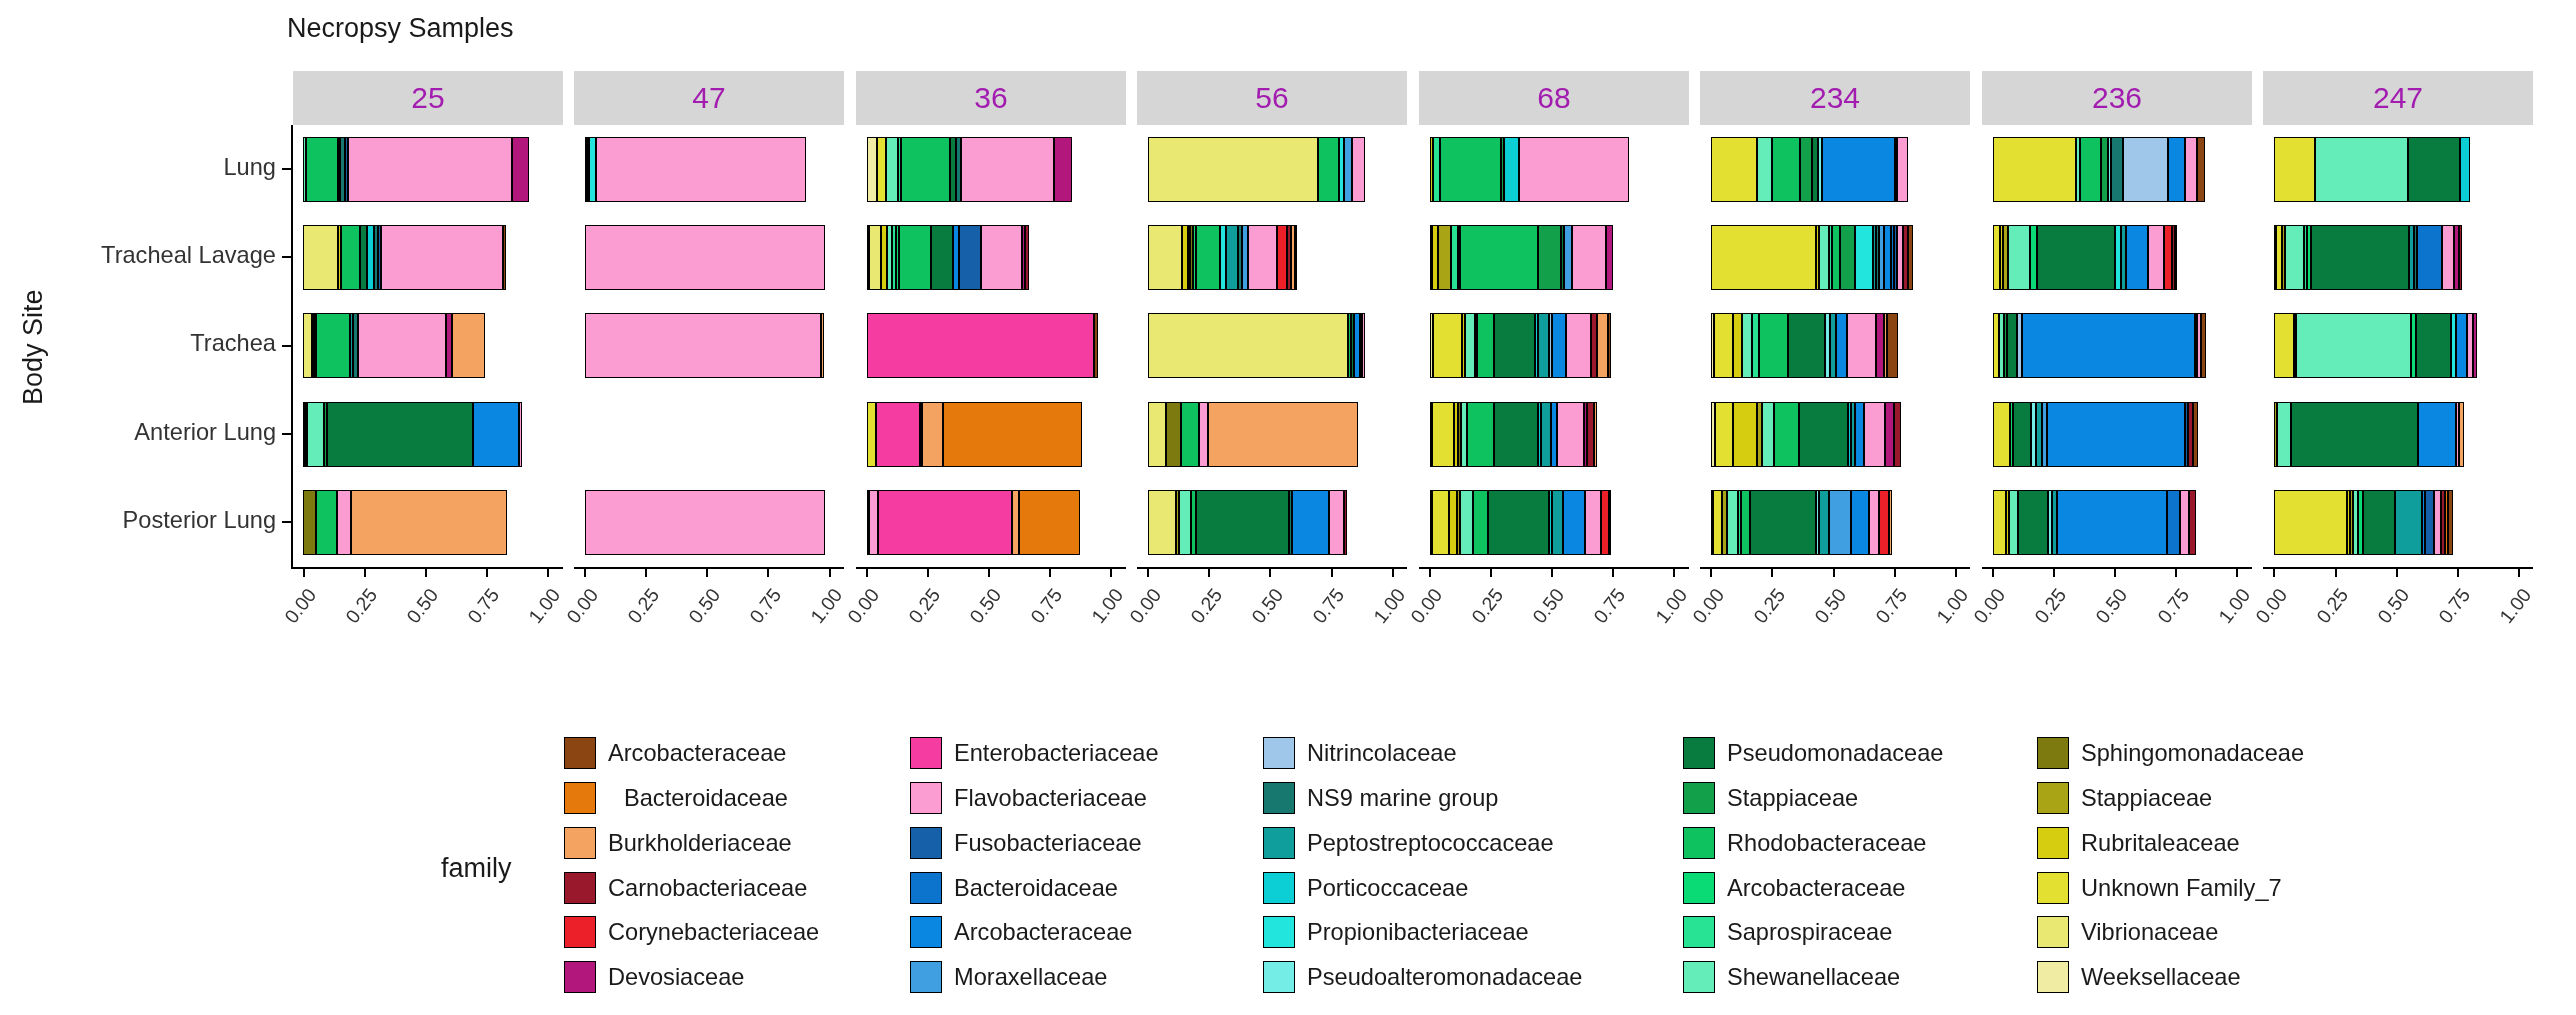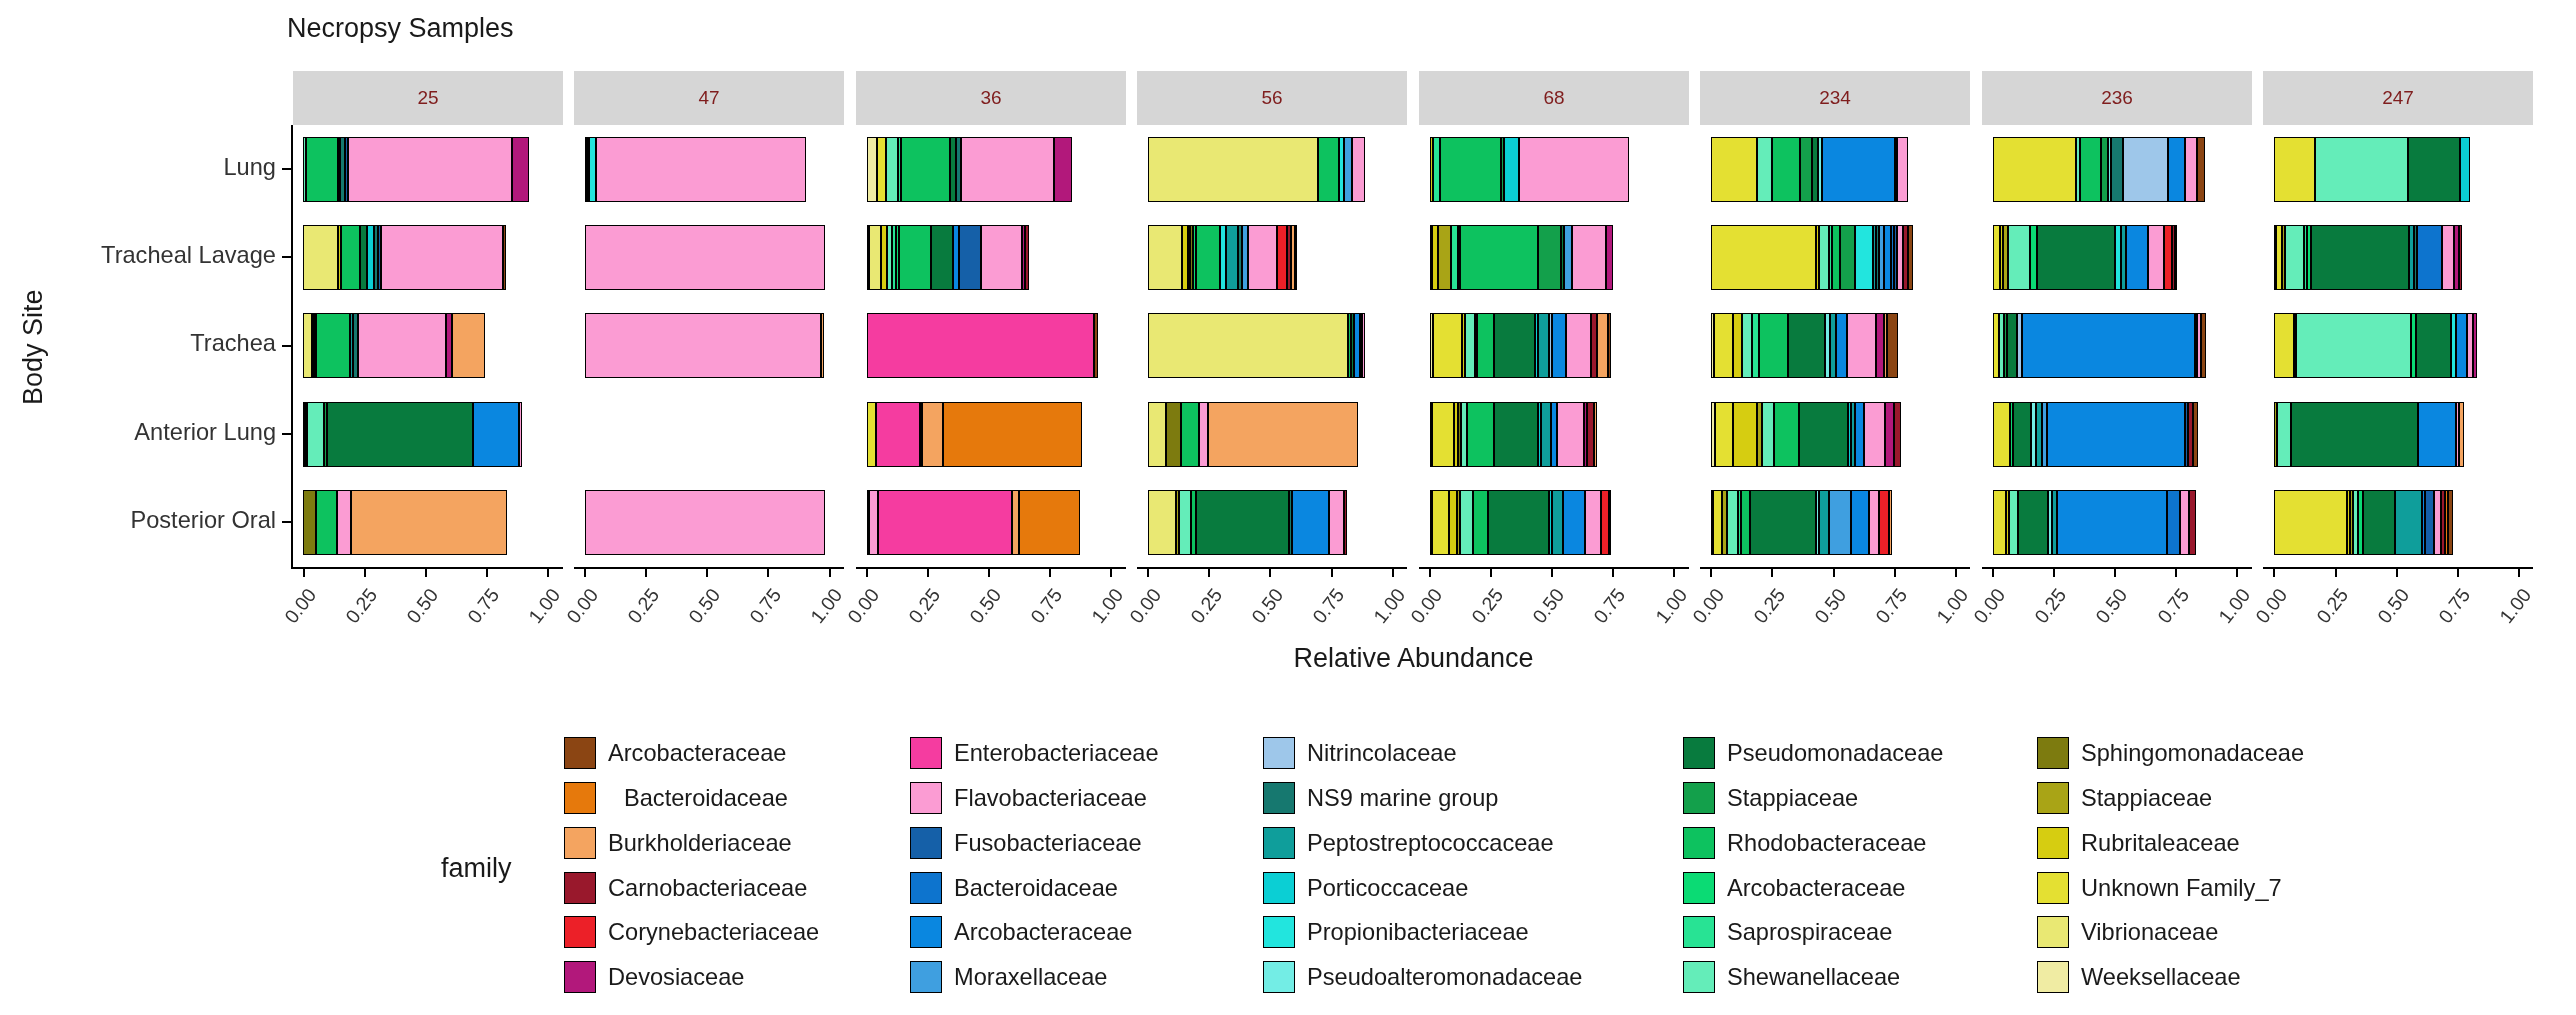--- a/index.html
+++ b/index.html
@@ -2,21 +2,21 @@
 <html style="font-size:9.4px"><head>
 <meta charset="utf-8">
 <style>
   html,body{margin:0;padding:0;background:#ffffff;}
   body{width:2576px;height:1015px;position:relative;overflow:hidden;
        font-family:"Liberation Sans", sans-serif;color:#1a1a1a;}
   #chart{position:absolute;inset:0;}
   .abs{position:absolute;}
   .title{font-size:27px;color:#1a1a1a;}
   .facet-strip{background:#d6d6d6;text-align:center;}
-  .facet-strip span{font-size:19px;line-height:54px;color:#7f1d1d;}
+  .facet-strip span{font-size:30px;line-height:54px;color:#a21caf;}
   .axis-line{background:#000;}
   .tick{background:#000;}
   .xtick-label{font-size:19.4px;color:#333;white-space:nowrap;
                transform:rotate(-52deg);transform-origin:top right;}
   .site-label{font-size:23.6px;color:#333;text-align:right;white-space:nowrap;}
   .axis-title{font-size:27px;color:#1a1a1a;white-space:nowrap;}
   .ylab{writing-mode:vertical-rl;transform:rotate(180deg);text-align:center;}
   .bar{display:flex;flex-direction:row;align-items:stretch;}
   .seg{box-sizing:border-box;border:1.8px solid #000;height:100%;flex-shrink:0;}
   .legend-title{font-size:27px;color:#1a1a1a;}
@@ -33,21 +33,21 @@
       <div class="axis-line" style="left: 291px; top: 125px; width: 1.8px; height: 444px; position: absolute;"></div>
       <div class="tick" style="left: 282px; top: 168px; width: 9.4px; height: 1.8px; position: absolute;"></div>
       <div class="site-label" style="left: 35px; top: 154px; width: 241px; position: absolute;">Lung</div>
       <div class="tick" style="left: 282px; top: 256px; width: 9.4px; height: 1.8px; position: absolute;"></div>
       <div class="site-label" style="left: 35px; top: 242px; width: 241px; position: absolute;">Tracheal Lavage</div>
       <div class="tick" style="left: 282px; top: 345px; width: 9.4px; height: 1.8px; position: absolute;"></div>
       <div class="site-label" style="left: 35px; top: 330px; width: 241px; position: absolute;">Trachea</div>
       <div class="tick" style="left: 282px; top: 433px; width: 9.4px; height: 1.8px; position: absolute;"></div>
       <div class="site-label" style="left: 35px; top: 419px; width: 241px; position: absolute;">Anterior Lung</div>
       <div class="tick" style="left: 282px; top: 521px; width: 9.4px; height: 1.8px; position: absolute;"></div>
-      <div class="site-label" style="left: 35px; top: 507px; width: 241px; position: absolute;">Posterior Oral</div>
+      <div class="site-label" style="left: 35px; top: 507px; width: 241px; position: absolute;">Posterior Lung</div>
       <div class="facet-strip" style="left: 293px; top: 71px; width: 270px; height: 54px; position: absolute;"><span>25</span></div>
       <div class="axis-line" style="left: 293px; top: 567px; width: 270px; height: 1.8px; position: absolute;"></div>
       <div class="tick" style="left: 303px; top: 568px; width: 1.8px; height: 9.4px; position: absolute;"></div>
       <div class="xtick-label" style="left: 203px; top: 584px; width: 100px; text-align: right; position: absolute;">0.00</div>
       <div class="tick" style="left: 364px; top: 568px; width: 1.8px; height: 9.4px; position: absolute;"></div>
       <div class="xtick-label" style="left: 264px; top: 584px; width: 100px; text-align: right; position: absolute;">0.25</div>
       <div class="tick" style="left: 425px; top: 568px; width: 1.8px; height: 9.4px; position: absolute;"></div>
       <div class="xtick-label" style="left: 325px; top: 584px; width: 100px; text-align: right; position: absolute;">0.50</div>
       <div class="tick" style="left: 486px; top: 568px; width: 1.8px; height: 9.4px; position: absolute;"></div>
       <div class="xtick-label" style="left: 386px; top: 584px; width: 100px; text-align: right; position: absolute;">0.75</div>
@@ -550,21 +550,20 @@
         <div class="seg" title="Peptostreptococcaceae" style="width: 27px; background: rgb(15, 158, 155);"></div>
         <div class="seg" title="Marinomonadaceae" style="width: 3.7px; background: rgb(10, 135, 224);"></div>
         <div class="seg" title="Fusobacteriaceae" style="width: 8.5px; background: rgb(21, 96, 168);"></div>
         <div class="seg" title="Flavobacteriaceae" style="width: 7.3px; background: rgb(251, 156, 211);"></div>
         <div class="seg" title="Carnobacteriaceae" style="width: 3.7px; background: rgb(153, 24, 44);"></div>
         <div class="seg" title="Bacteroidaceae" style="width: 2.9px; background: rgb(230, 121, 12);"></div>
         <div class="seg" title="Arcobacteraceae" style="width: 4.9px; background: rgb(139, 69, 19);"></div>
       </div>
     </div>
 
-  <div class="abs axis-title" style="left:1119px;top:643px;width:589px;text-align:center;">Relative Abundance</div>
 
   <div class="abs axis-title ylab" style="left:17.7px;top:188px;height:318px;">Body Site</div>
 
   <div class="abs legend-title" style="left:441px;top:853px;">family</div>
 
   <div id="legend">
       <div style="left: 564px; top: 737px; height: 32px; position: absolute;">
         <div class="legend-swatch" style="position: absolute; left: 0px; top: 0px; background: rgb(139, 69, 19);"></div>
         <div class="legend-label" style="position: absolute; left: 44px; top: 0px;">Arcobacteraceae</div>
       </div>

